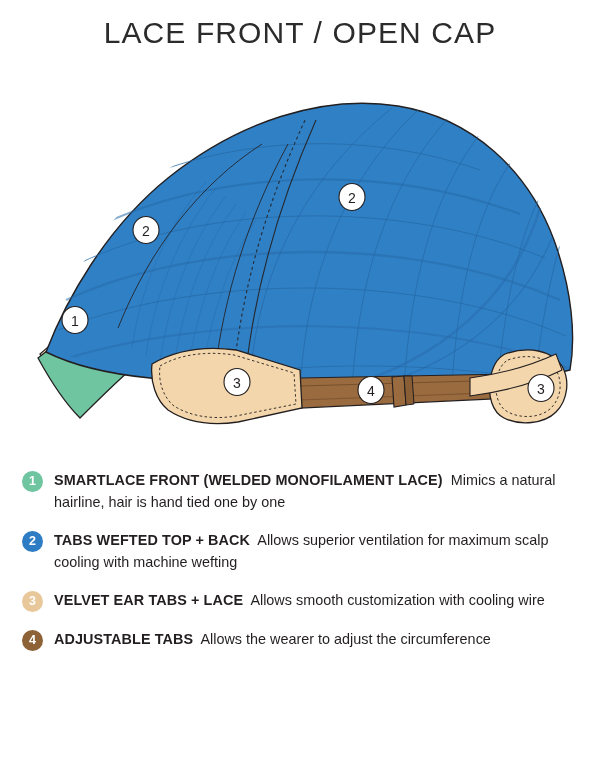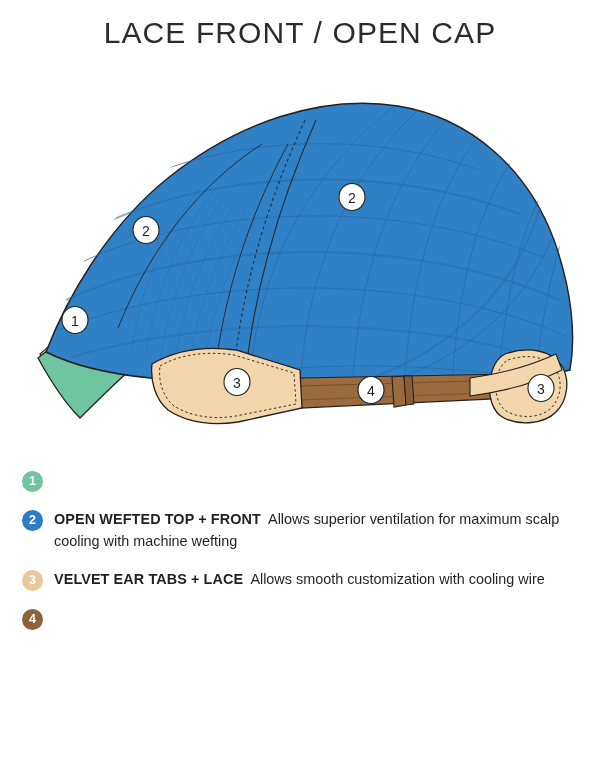--- a/index.html
+++ b/index.html
@@ -258,35 +258,41 @@
         <ellipse class="badge-circle" cx="541" cy="310" rx="13" ry="13.5"></ellipse>
         <text class="badge-text" x="541" y="311">3</text>
       </g>
     </svg>
   </div>
 
   <div class="legend">
 
     <div class="legend-item">
       <div class="legend-badge" style="background:#6ec5a0">1</div>
+      <div class="legend-body">
+        <span class="legend-term">SMARTLACE FRONT (WELDED MONOFILAMENT LACE)</span><span>&nbsp; </span><span class="legend-desc">Mimics a natural hairline, hair is hand tied one by one</span>
+      </div>
     </div>
 
     <div class="legend-item">
       <div class="legend-badge" style="background:#2e7dc4">2</div>
       <div class="legend-body">
-        <span class="legend-term">OPEN WEFTED TOP + FRONT</span><span>&nbsp; </span><span class="legend-desc">Allows superior ventilation for maximum scalp cooling with machine wefting</span>
+        <span class="legend-term">TABS WEFTED TOP + BACK</span><span>&nbsp; </span><span class="legend-desc">Allows superior ventilation for maximum scalp cooling with machine wefting</span>
       </div>
     </div>
 
     <div class="legend-item">
       <div class="legend-badge" style="background:#e8c79a">3</div>
       <div class="legend-body">
         <span class="legend-term">VELVET EAR TABS + LACE</span><span>&nbsp; </span><span class="legend-desc">Allows smooth customization with cooling wire</span>
       </div>
     </div>
 
     <div class="legend-item">
       <div class="legend-badge" style="background:#8d6236">4</div>
+      <div class="legend-body">
+        <span class="legend-term">ADJUSTABLE TABS</span><span>&nbsp; </span><span class="legend-desc">Allows the wearer to adjust the circumference</span>
+      </div>
     </div>
 
   </div>
 
 </div>
 
 </body></html>

